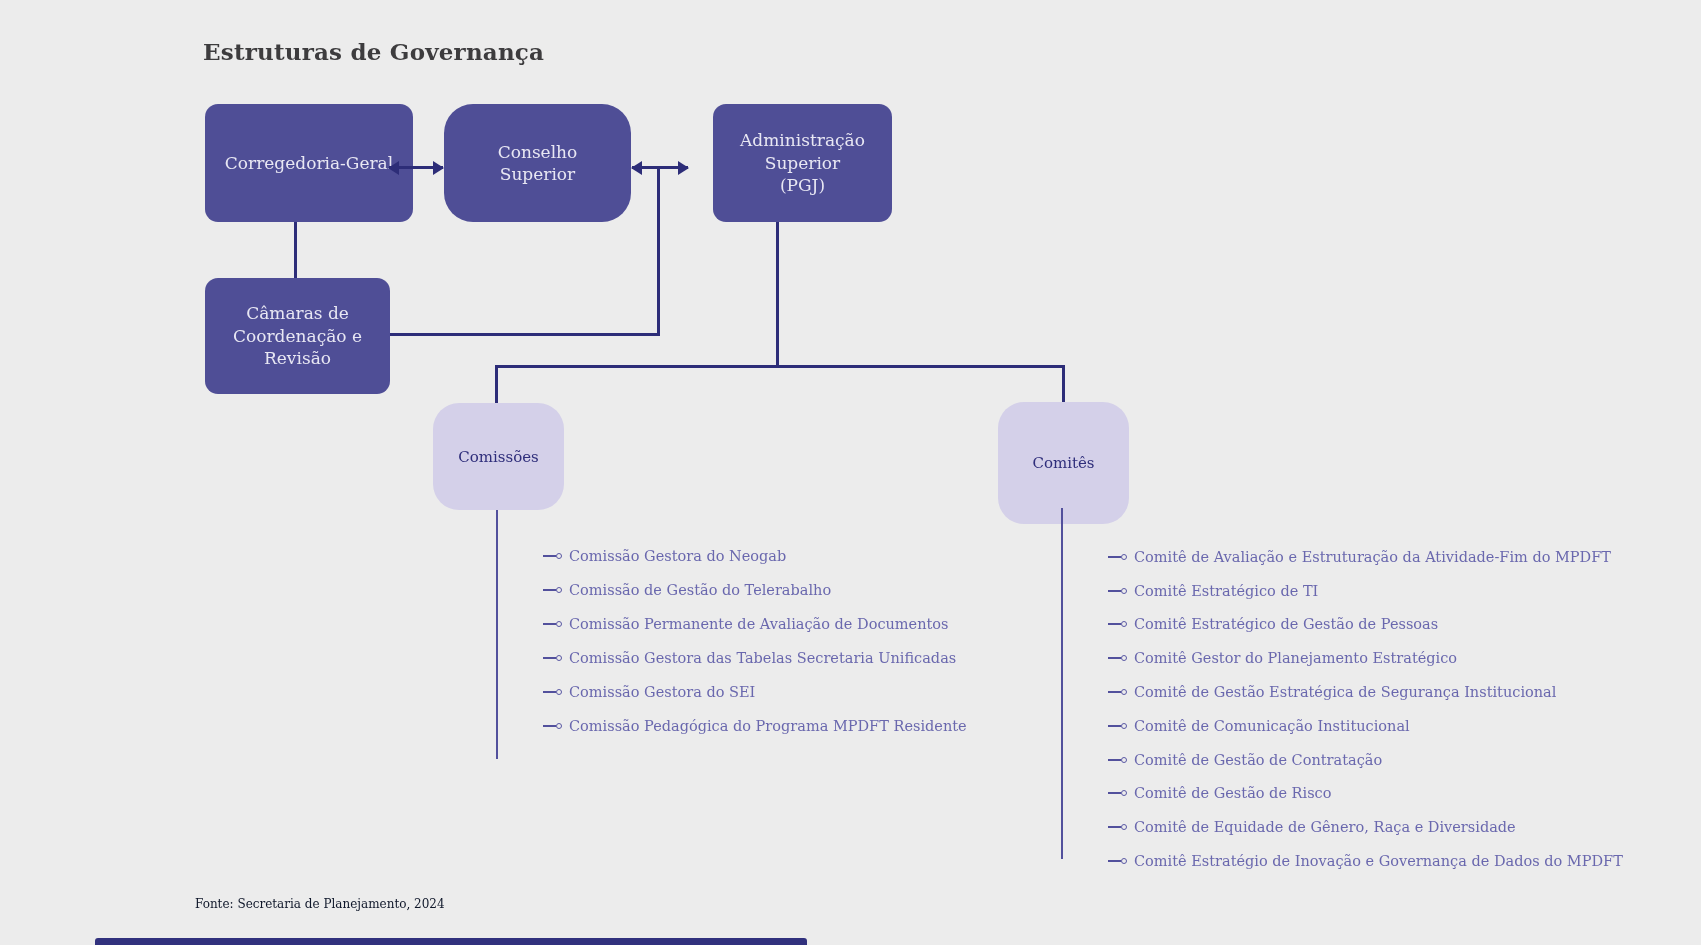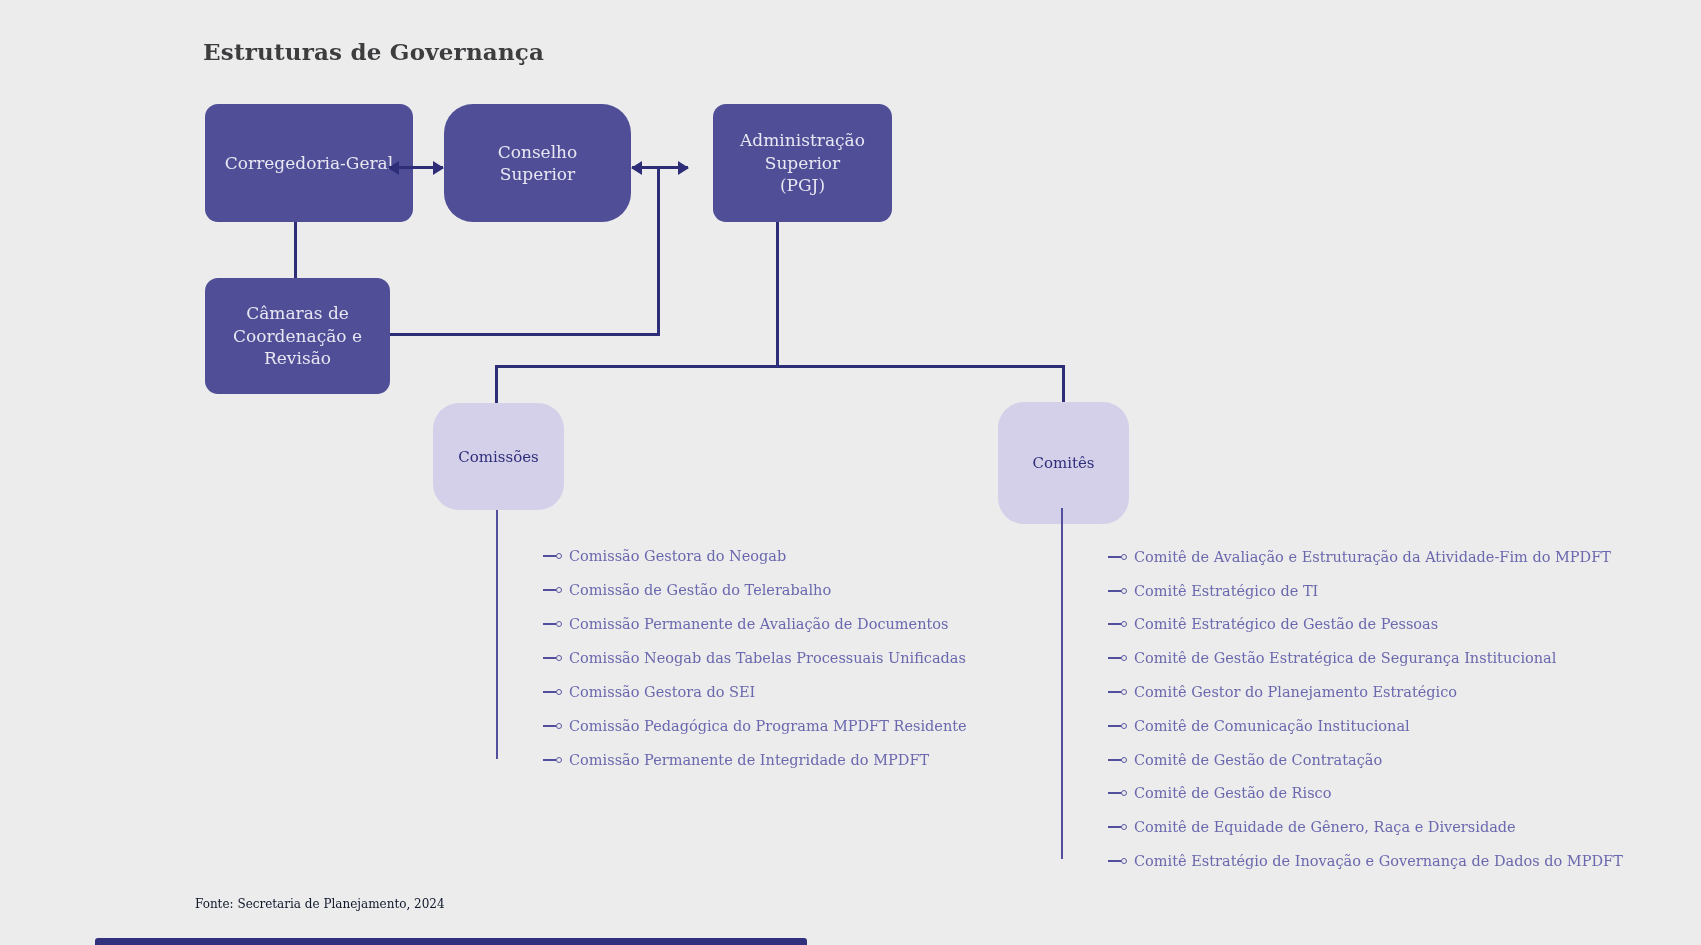--- a/index.html
+++ b/index.html
@@ -125,36 +125,31 @@
         <span class="item-label">Comissão de Gestão do Telerabalho</span>
       </div>
       <div class="tree-item">
         <span class="tick"></span>
         <span class="ring"></span>
         <span class="item-label">Comissão Permanente de Avaliação de Documentos</span>
       </div>
       <div class="tree-item">
         <span class="tick"></span>
         <span class="ring"></span>
-        <span class="item-label">Comissão Neogab das Tabelas Processuais Unificadas</span>
+        <span class="item-label">Comissão Gestora das Tabelas Secretaria Unificadas</span>
       </div>
       <div class="tree-item">
         <span class="tick"></span>
         <span class="ring"></span>
         <span class="item-label">Comissão Gestora do SEI</span>
       </div>
       <div class="tree-item">
         <span class="tick"></span>
         <span class="ring"></span>
         <span class="item-label">Comissão Pedagógica do Programa MPDFT Residente</span>
-      </div>
-      <div class="tree-item">
-        <span class="tick"></span>
-        <span class="ring"></span>
-        <span class="item-label">Comissão Permanente de Integridade do MPDFT</span>
       </div>
     </div>
   <div class="abs tree" style="left:1062px;top:540px;height:338px;justify-content:space-between;">
       <div class="tree-item">
         <span class="tick"></span>
         <span class="ring"></span>
         <span class="item-label">Comitê de Avaliação e Estruturação da Atividade-Fim do MPDFT</span>
       </div>
       <div class="tree-item">
         <span class="tick"></span>
@@ -162,30 +157,30 @@
         <span class="item-label">Comitê Estratégico de TI</span>
       </div>
       <div class="tree-item">
         <span class="tick"></span>
         <span class="ring"></span>
         <span class="item-label">Comitê Estratégico de Gestão de Pessoas</span>
       </div>
       <div class="tree-item">
         <span class="tick"></span>
         <span class="ring"></span>
+        <span class="item-label">Comitê Gestor do Planejamento Estratégico</span>
+      </div>
+      <div class="tree-item">
+        <span class="tick"></span>
+        <span class="ring"></span>
         <span class="item-label">Comitê de Gestão Estratégica de Segurança Institucional</span>
       </div>
       <div class="tree-item">
         <span class="tick"></span>
         <span class="ring"></span>
-        <span class="item-label">Comitê Gestor do Planejamento Estratégico</span>
-      </div>
-      <div class="tree-item">
-        <span class="tick"></span>
-        <span class="ring"></span>
         <span class="item-label">Comitê de Comunicação Institucional</span>
       </div>
       <div class="tree-item">
         <span class="tick"></span>
         <span class="ring"></span>
         <span class="item-label">Comitê de Gestão de Contratação</span>
       </div>
       <div class="tree-item">
         <span class="tick"></span>
         <span class="ring"></span>

